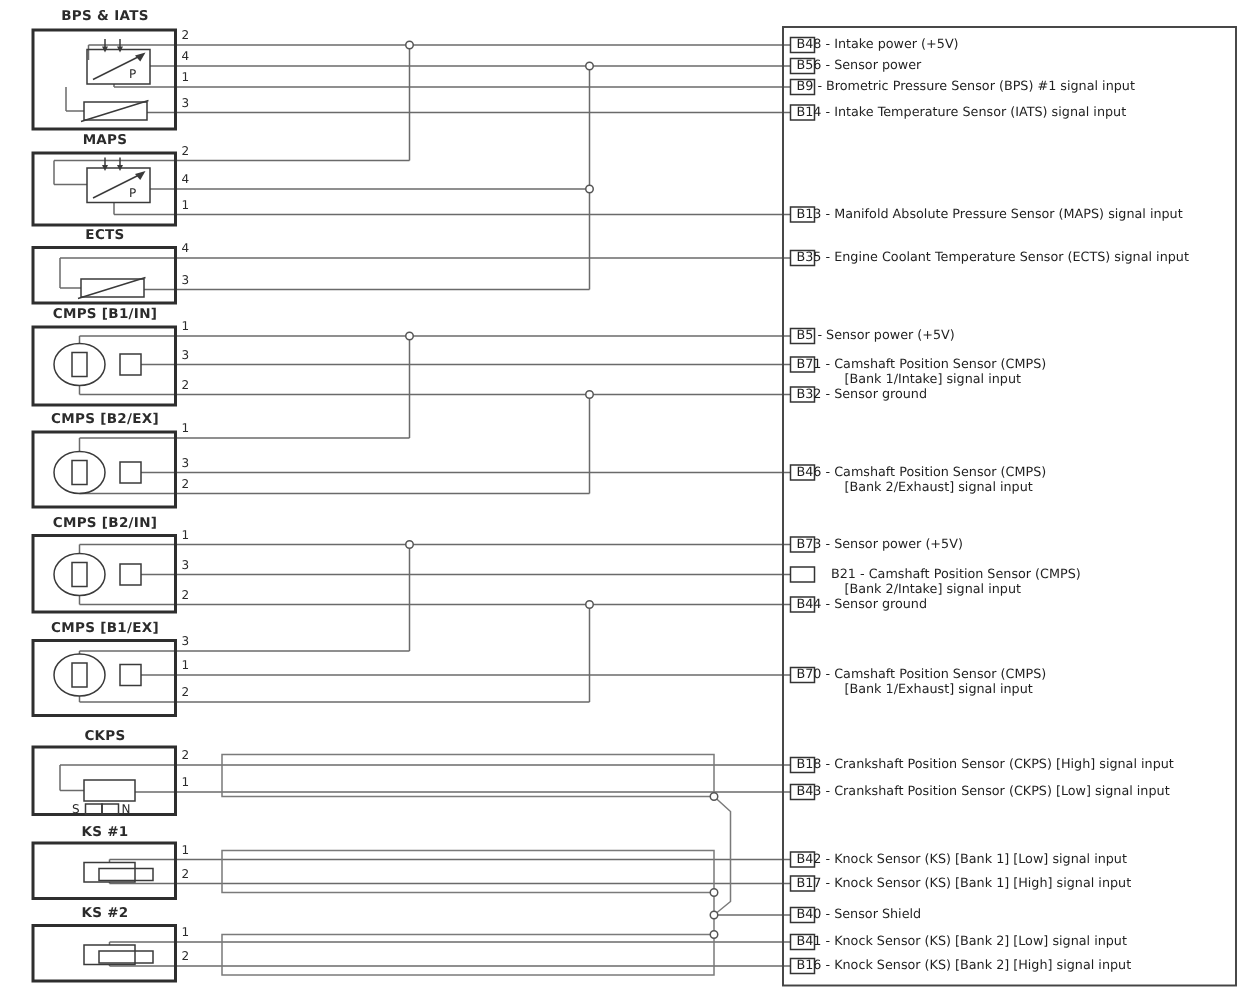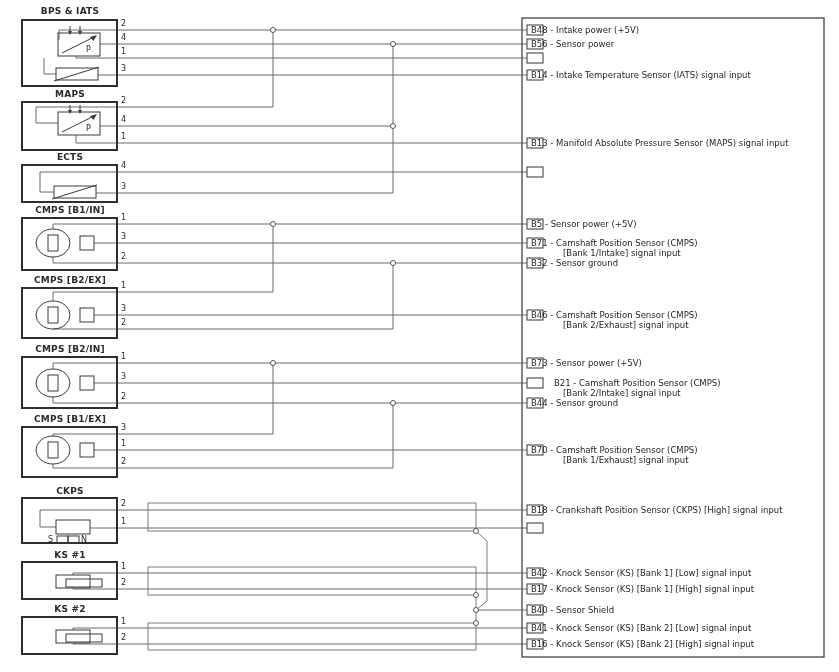--- a/index.html
+++ b/index.html
@@ -263,34 +263,37 @@
 <div class="lbl pin-num" style="left:121px;top:617px">1</div>
 <div class="lbl pin-num" style="left:121px;top:633px">2</div>
 
 <div class="lbl sym" style="left:86px;top:45px">P</div>
 <div class="lbl sym" style="left:86px;top:124px">P</div>
 <div class="lbl sym" style="left:48px;top:535px">S</div>
 <div class="lbl sym" style="left:81px;top:535px">N</div>
 
 <div class="lbl ecm-pin" style="left:531px;top:25px">B48 - Intake power (+5V)</div>
 <div class="lbl ecm-pin" style="left:531px;top:39px">B56 - Sensor power</div>
+<div class="lbl ecm-pin" style="left:531px;top:53px">B9 - Brometric Pressure Sensor (BPS) #1 signal input</div>
 <div class="lbl ecm-pin" style="left:531px;top:70px">B14 - Intake Temperature Sensor (IATS) signal input</div>
 <div class="lbl ecm-pin" style="left:531px;top:138px">B13 - Manifold Absolute Pressure Sensor (MAPS) signal input</div>
+<div class="lbl ecm-pin" style="left:531px;top:167px">B35 - Engine Coolant Temperature Sensor (ECTS) signal input</div>
 <div class="lbl ecm-pin" style="left:531px;top:219px">B5 - Sensor power (+5V)</div>
 <div class="lbl ecm-pin" style="left:531px;top:238px">B71 - Camshaft Position Sensor (CMPS)</div>
 <div class="lbl ecm-pin2" style="left:563px;top:248px">[Bank 1/Intake] signal input</div>
 <div class="lbl ecm-pin" style="left:531px;top:258px">B32 - Sensor ground</div>
 <div class="lbl ecm-pin" style="left:531px;top:310px">B46 - Camshaft Position Sensor (CMPS)</div>
 <div class="lbl ecm-pin2" style="left:563px;top:320px">[Bank 2/Exhaust] signal input</div>
 <div class="lbl ecm-pin" style="left:531px;top:358px">B73 - Sensor power (+5V)</div>
 <div class="lbl ecm-pin" style="left:554px;top:378px">B21 - Camshaft Position Sensor (CMPS)</div>
 <div class="lbl ecm-pin2" style="left:563px;top:388px">[Bank 2/Intake] signal input</div>
 <div class="lbl ecm-pin" style="left:531px;top:398px">B44 - Sensor ground</div>
 <div class="lbl ecm-pin" style="left:531px;top:445px">B70 - Camshaft Position Sensor (CMPS)</div>
 <div class="lbl ecm-pin2" style="left:563px;top:455px">[Bank 1/Exhaust] signal input</div>
 <div class="lbl ecm-pin" style="left:531px;top:505px">B18 - Crankshaft Position Sensor (CKPS) [High] signal input</div>
+<div class="lbl ecm-pin" style="left:531px;top:523px">B43 - Crankshaft Position Sensor (CKPS) [Low] signal input</div>
 <div class="lbl ecm-pin" style="left:531px;top:568px">B42 - Knock Sensor (KS) [Bank 1] [Low] signal input</div>
 <div class="lbl ecm-pin" style="left:531px;top:584px">B17 - Knock Sensor (KS) [Bank 1] [High] signal input</div>
 <div class="lbl ecm-pin" style="left:531px;top:605px">B40 - Sensor Shield</div>
 <div class="lbl ecm-pin" style="left:531px;top:623px">B41 - Knock Sensor (KS) [Bank 2] [Low] signal input</div>
 <div class="lbl ecm-pin" style="left:531px;top:639px">B16 - Knock Sensor (KS) [Bank 2] [High] signal input</div>
 
 </div>
 
 </body></html>

